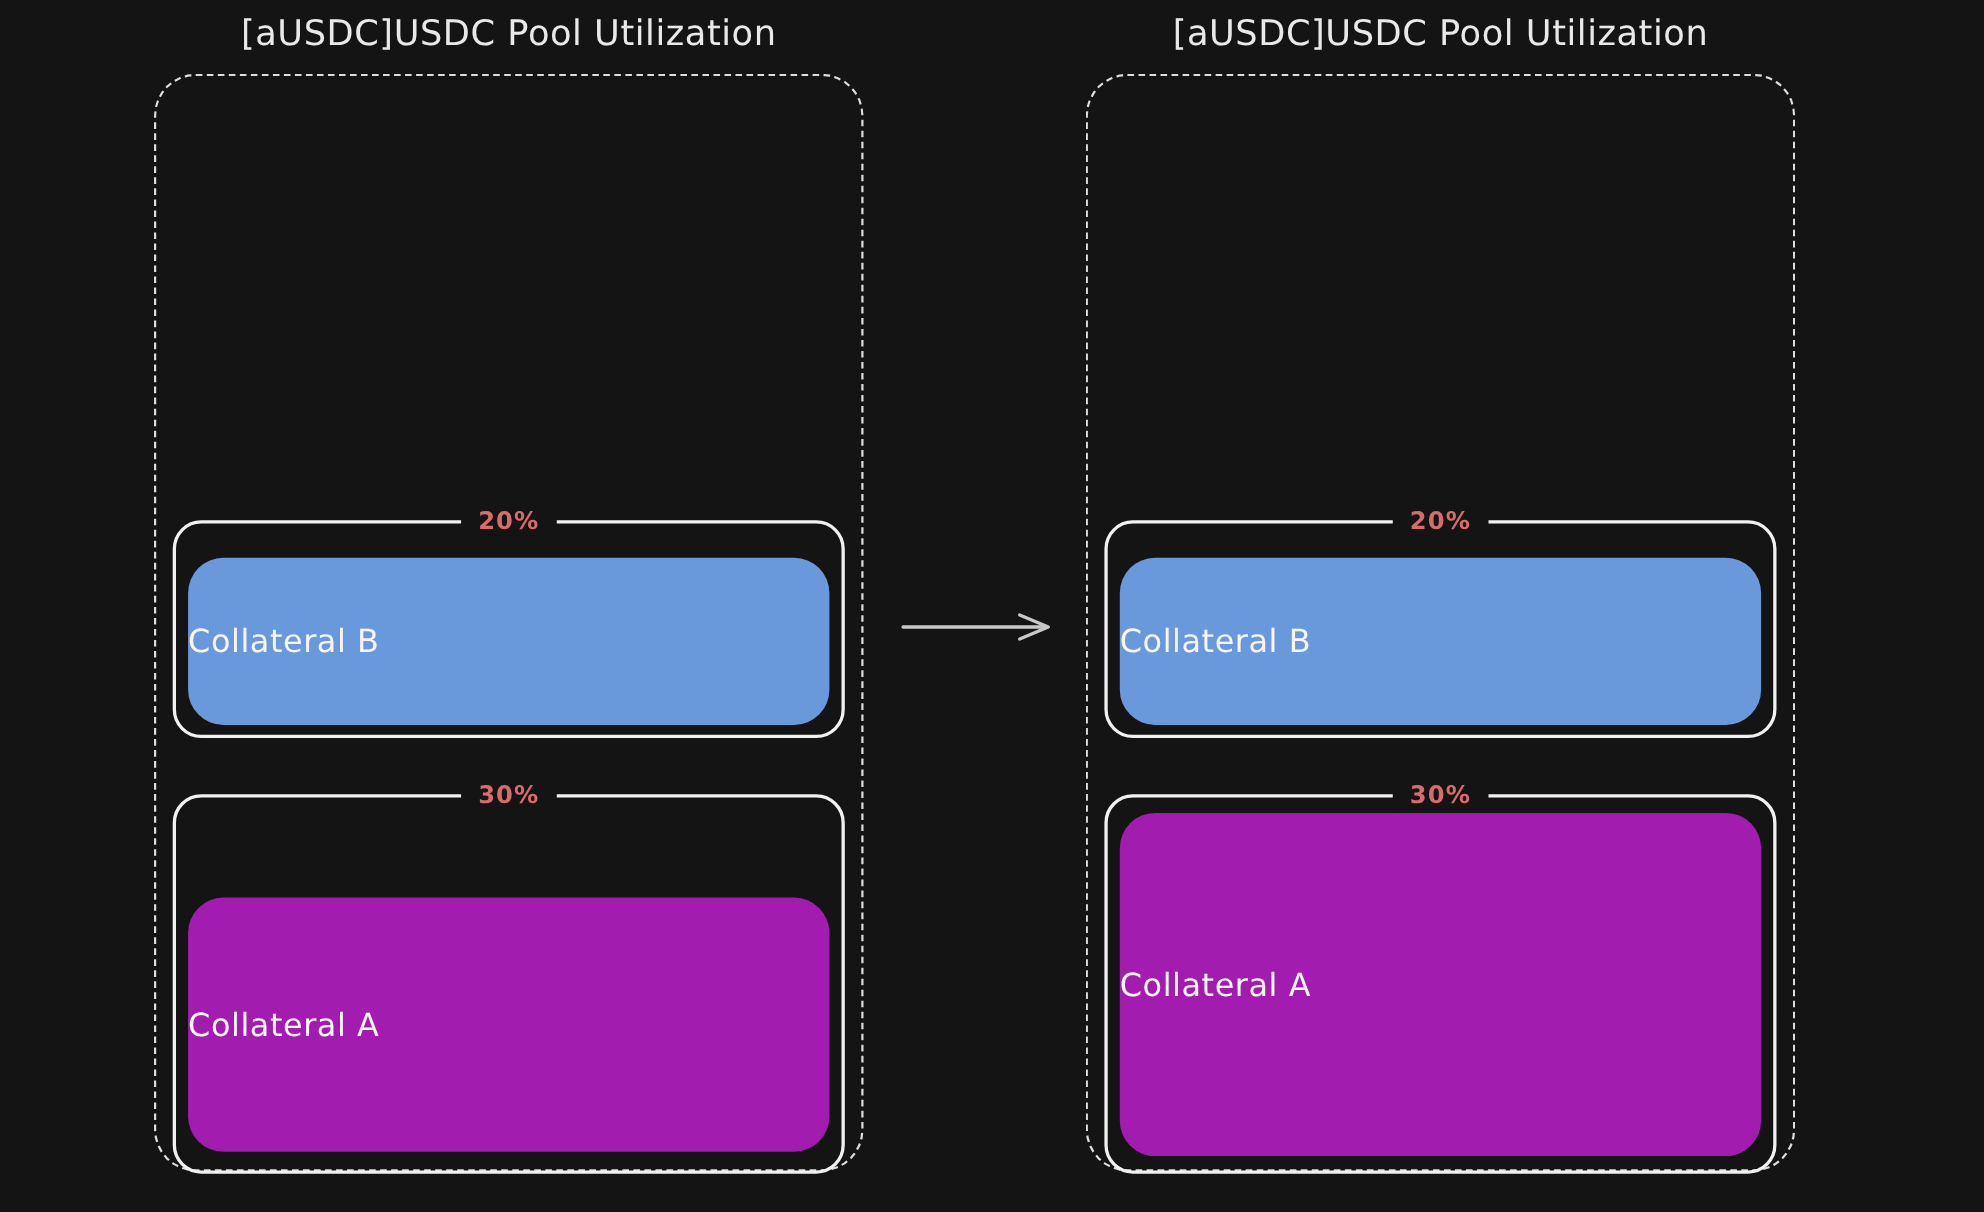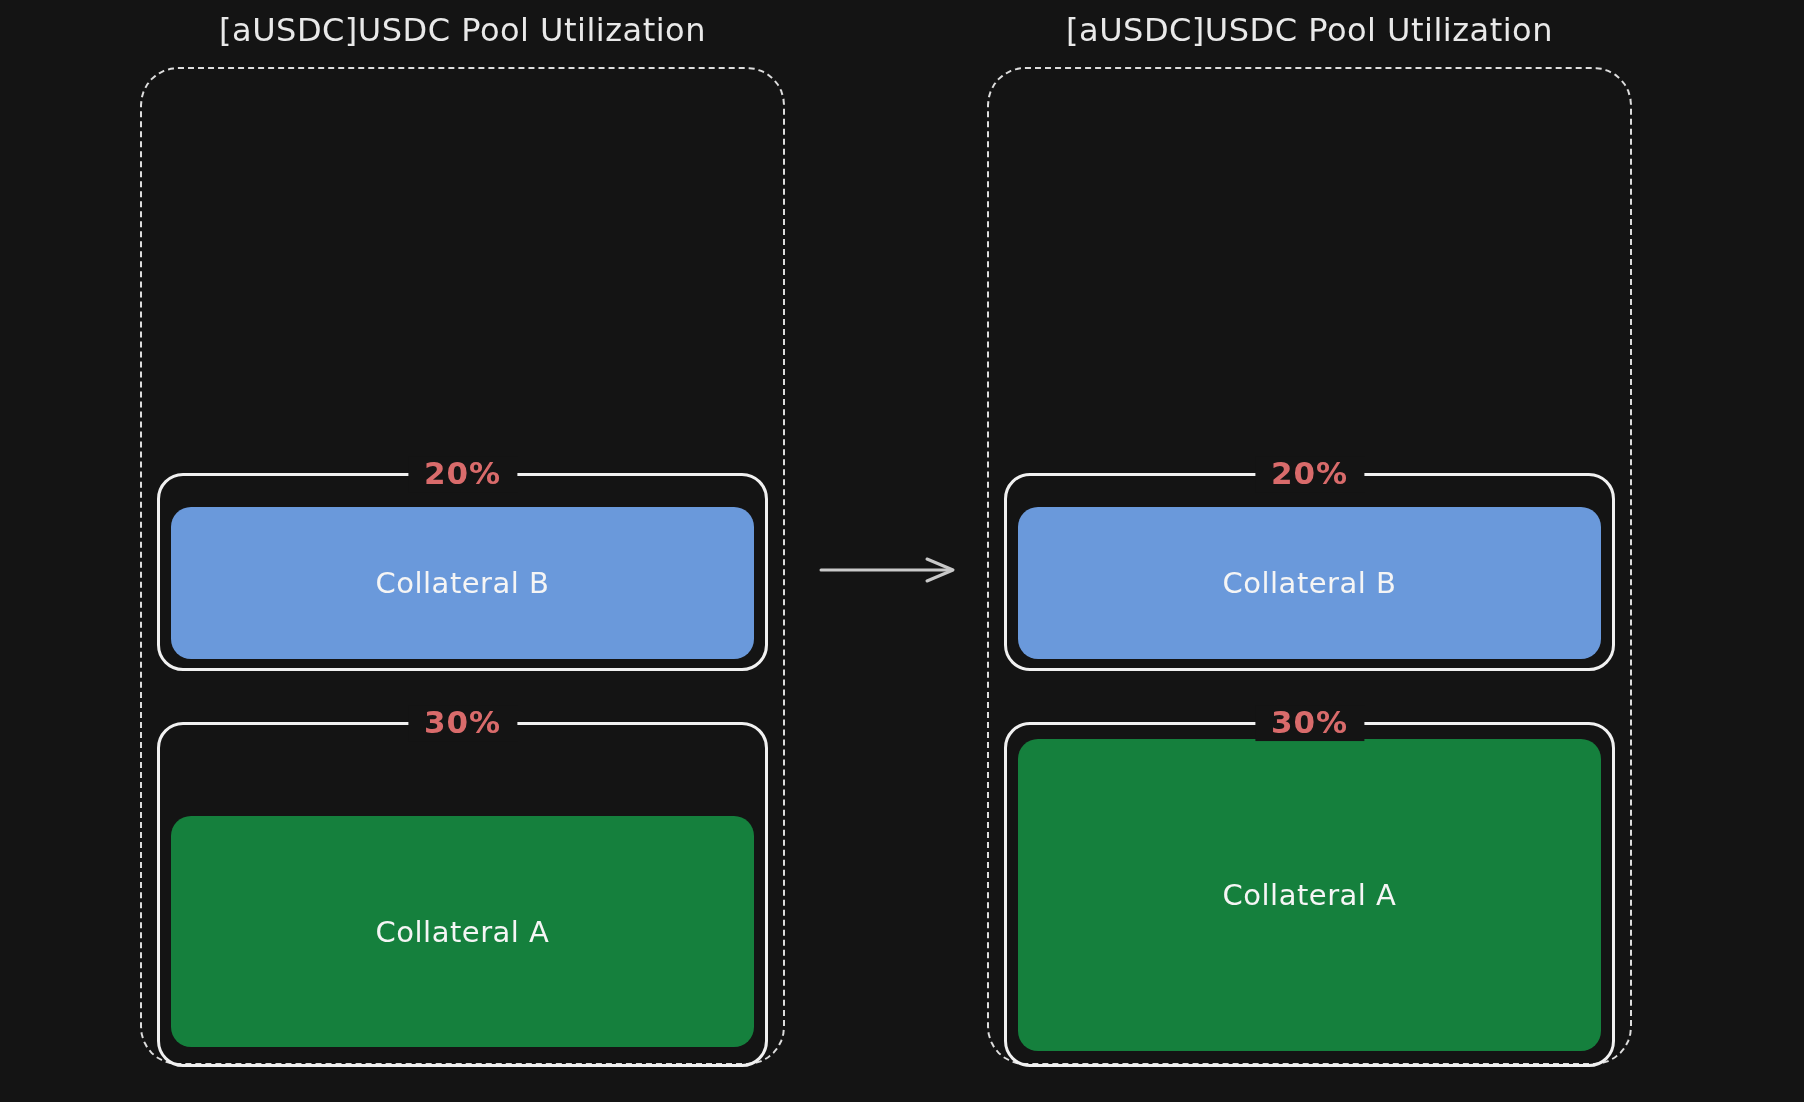--- a/index.html
+++ b/index.html
@@ -18,30 +18,30 @@
     font-size:32px;font-weight:400;color:#e9e9e9;letter-spacing:.5px;white-space:nowrap;
   }
   .section{
     position:absolute;left:15px;right:15px;
     border:3px solid #f1f1f1;border-radius:26px;box-sizing:border-box;
   }
   .section-20{top:404px;height:198px}
   .section-30{top:653px;height:345px}
   .pct{
     position:absolute;top:0;left:50%;transform:translate(-50%,-56%);
-    background:#141414;padding:0 16px;font-size:31px;color:#d96b6b;
+    background:#141414;padding:0 16px;font-size:22px;color:#d96b6b;
     letter-spacing:1px;line-height:1.15;z-index:2;font-weight:700;
   }
   .fill{
-    position:absolute;left:11px;right:11px;border-radius:20px;
-    display:flex;align-items:center;justify-content:center;
+    position:absolute;left:11px;right:11px;border-radius:32px;
+    display:flex;align-items:center;justify-content:flex-start;
   }
   .fill-label{font-size:29px;color:#f5f5f5;letter-spacing:.5px}
   .fill-b{background:#6a99db;bottom:9px;height:152px}
-  .fill-a{background:#15803d}
+  .fill-a{background:#a21caf}
   .panel-before .fill-a{bottom:17px;height:231px}
   .panel-after .fill-a{bottom:13px;height:312px}
   .arrow{position:absolute;left:813px;top:547px}
 </style>
 </head>
 <body>
 
 <div class="stage">
 
   <section class="panel panel-before">

